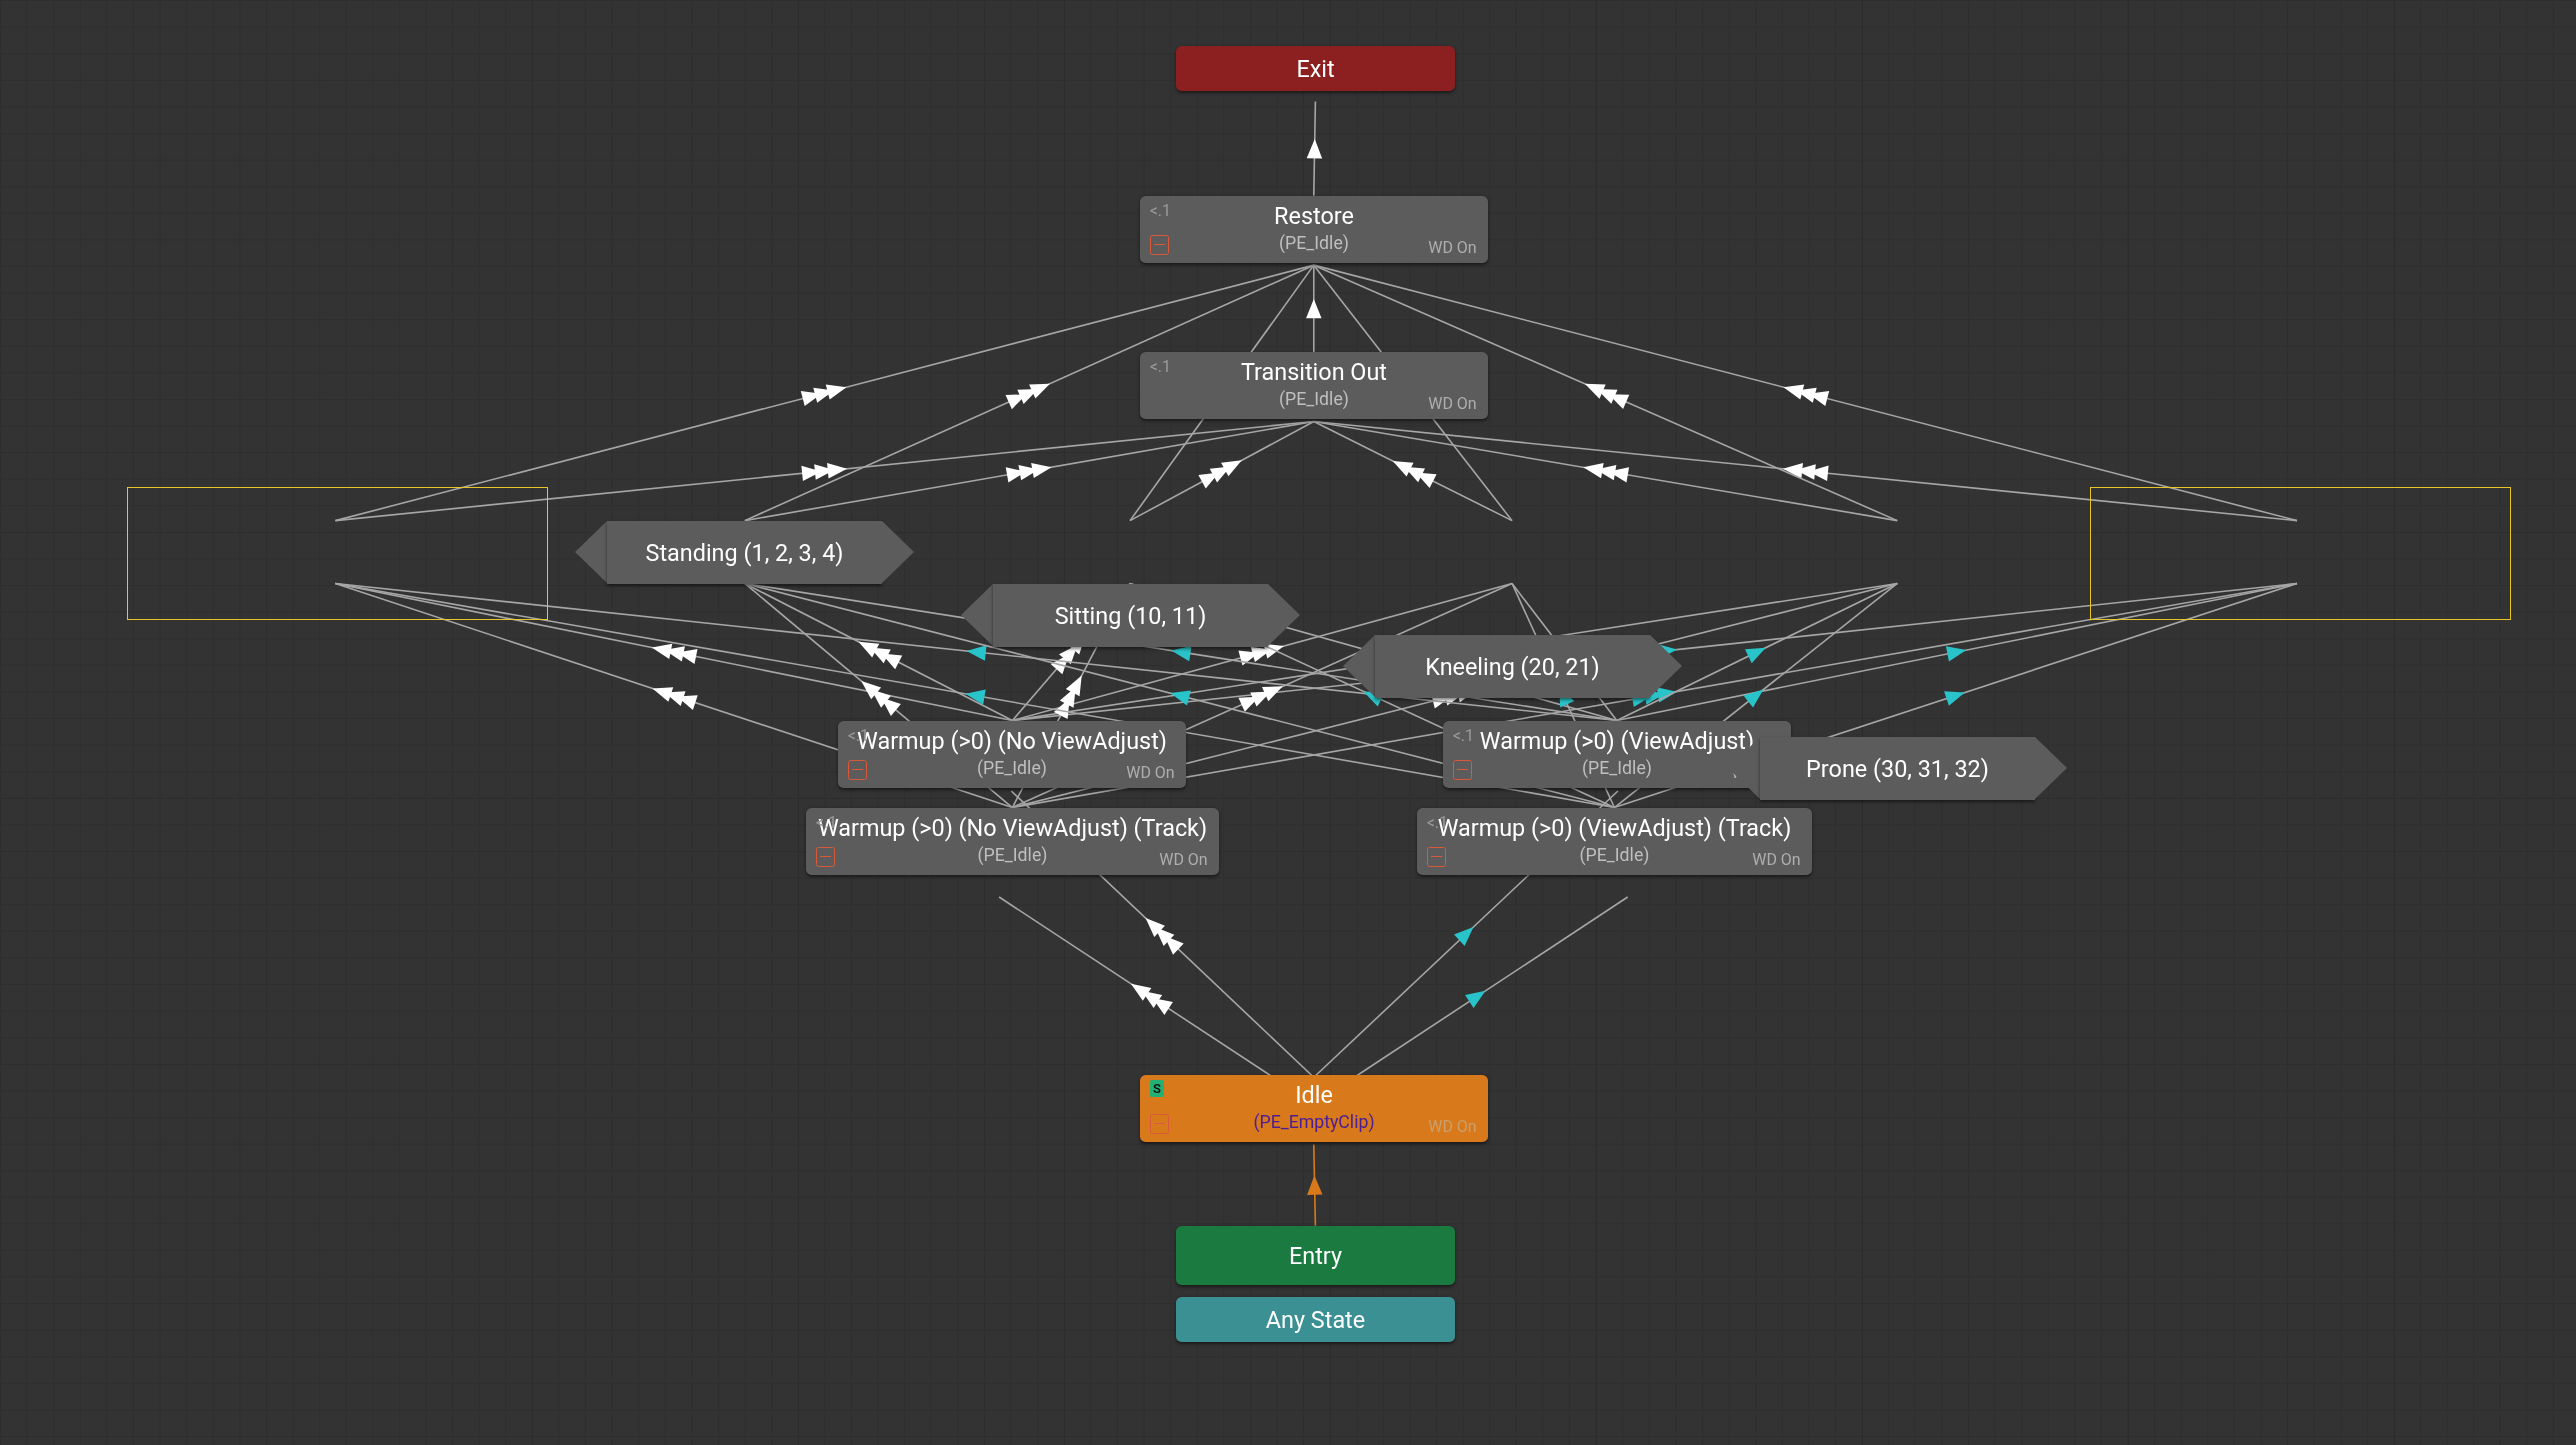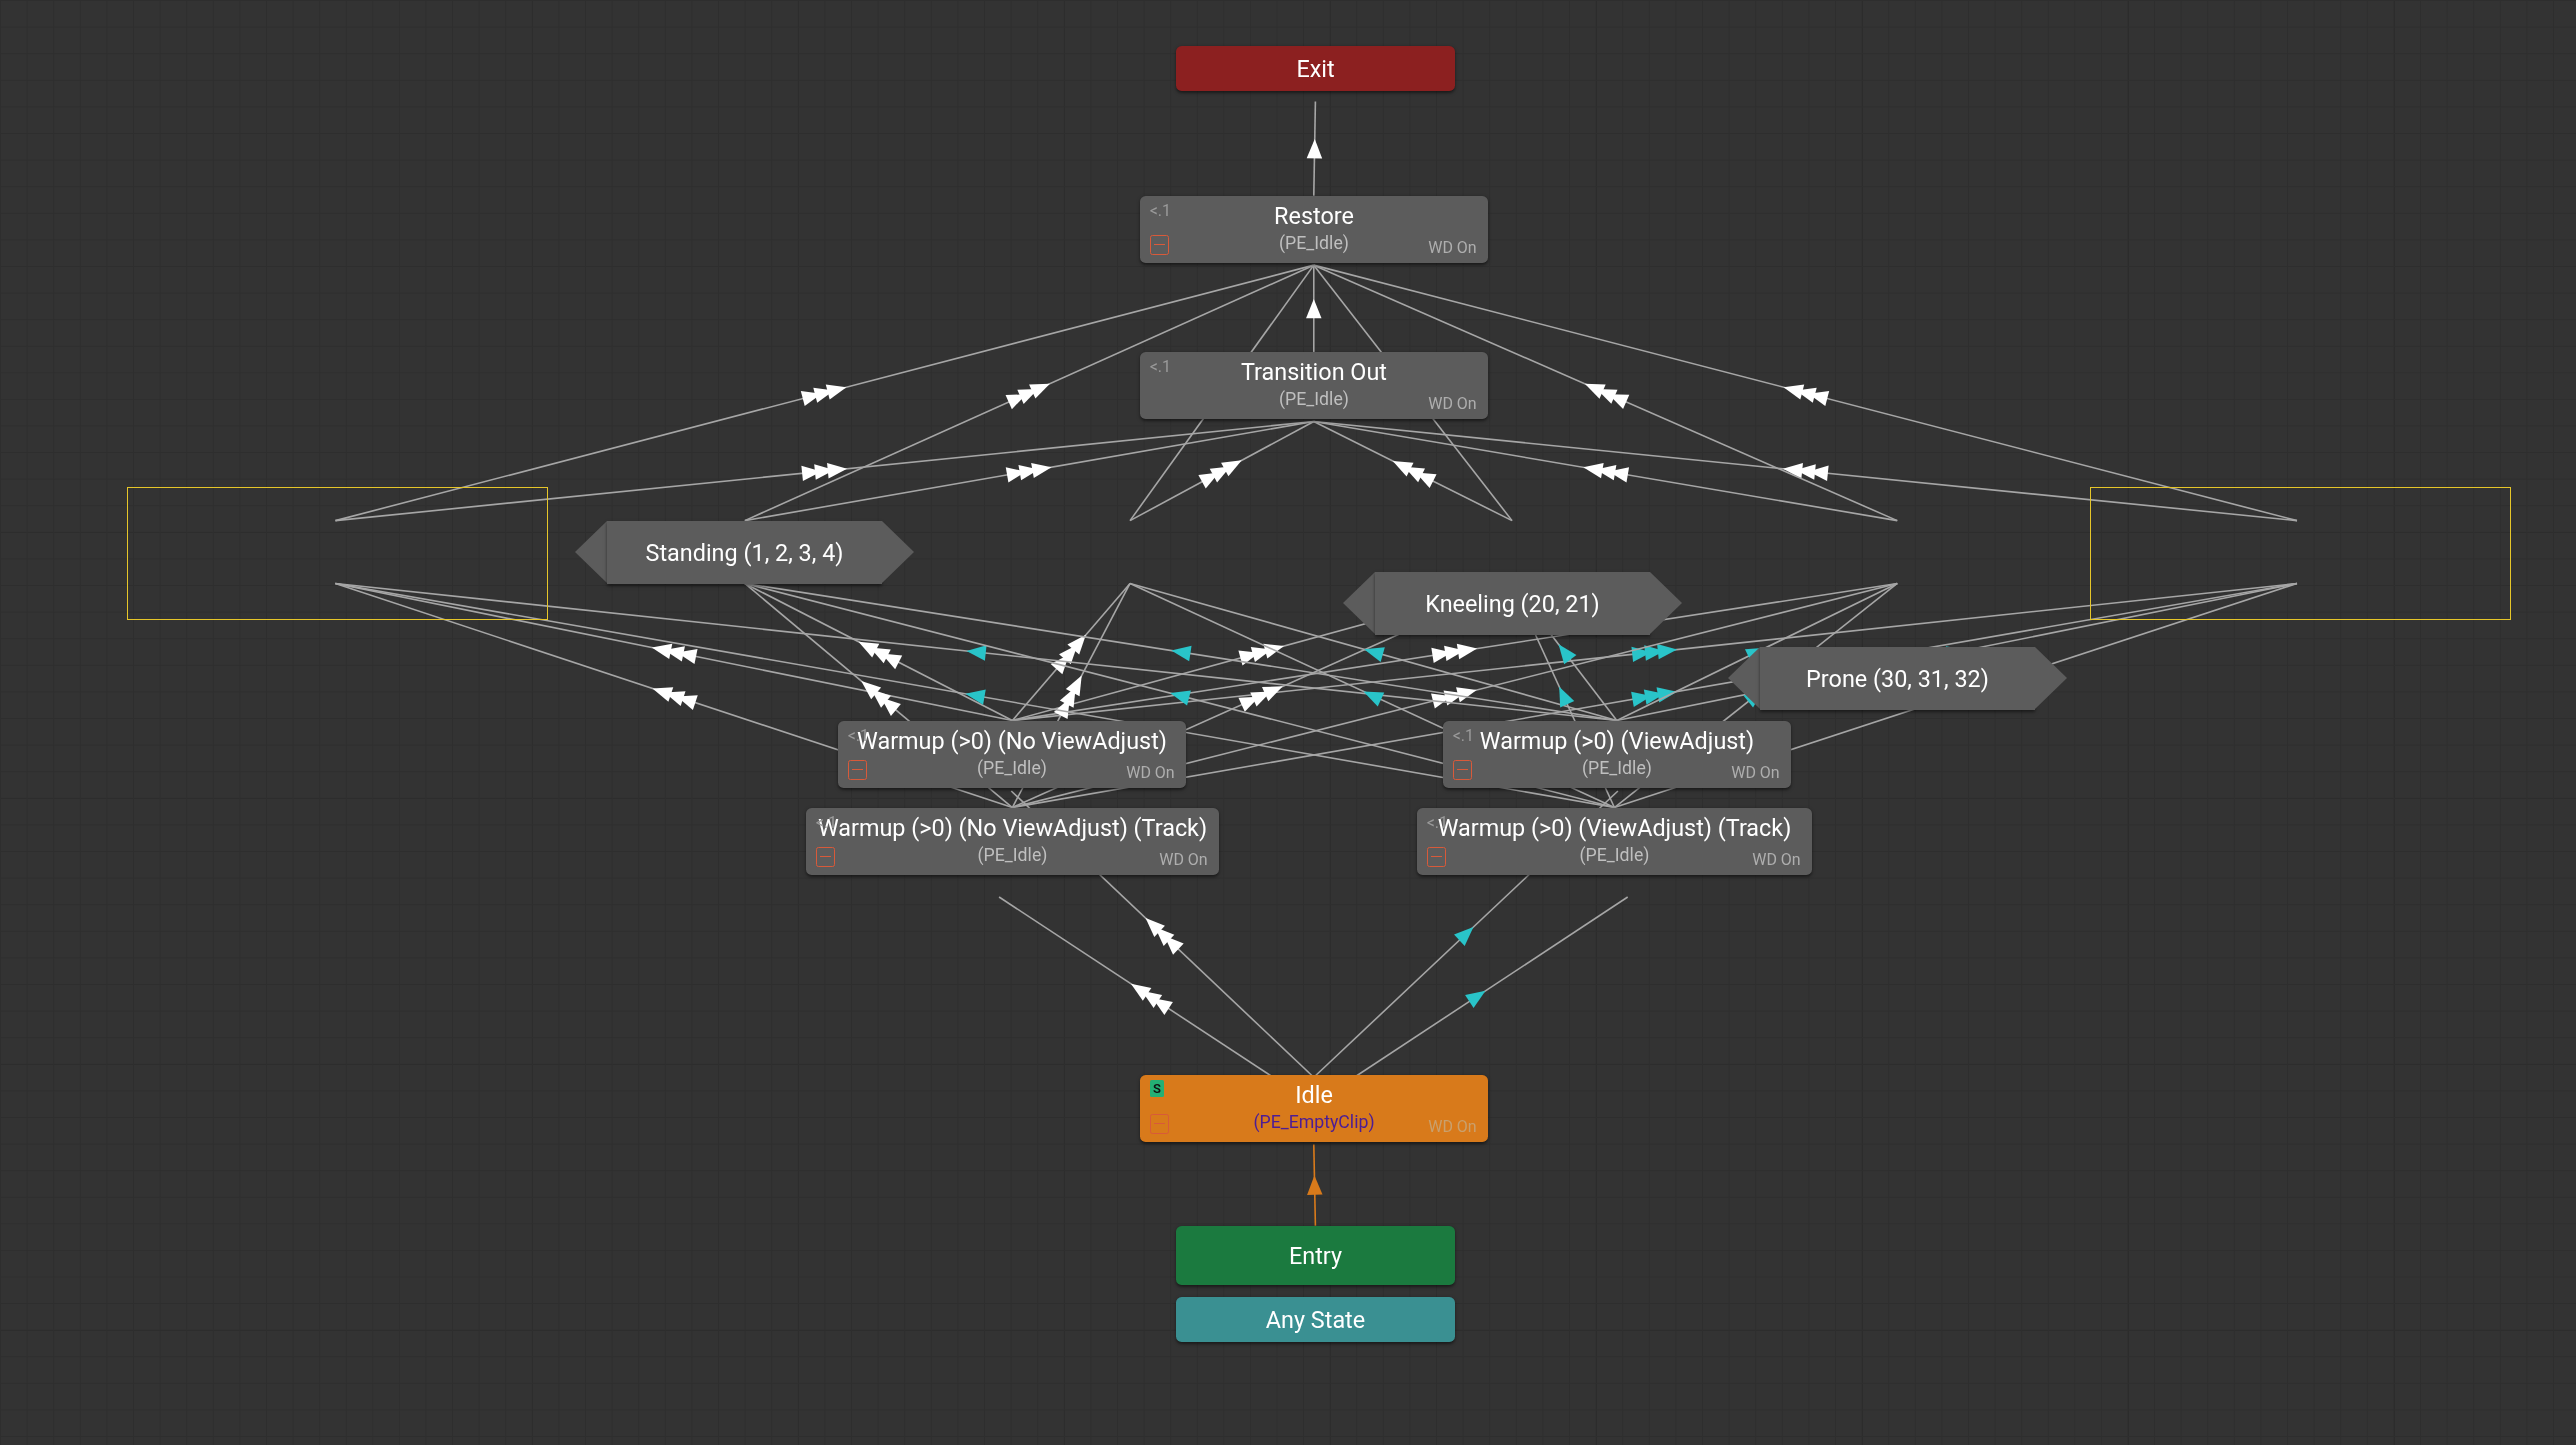--- a/index.html
+++ b/index.html
@@ -229,23 +229,26 @@
       <div class="node state" style="left: 1417px; top: 808px; width: 395px;">
         <div class="ttl">Warmup (&gt;0) (ViewAdjust) (Track)</div>
         <div class="sub">(PE_Idle)</div>
         <div class="wd">WD On</div>
         <div class="tc">&lt;.1</div>
         <div class="ico"></div>
       </div>
       <div class="node hex" style="left: 575px; top: 521px; width: 339px; height: 63px;">
         <div class="body">Standing (1, 2, 3, 4)</div>
       </div>
+      <div class="node hex" style="left: 961px; top: 521px; width: 339px; height: 63px;">
+        <div class="body">Sitting (10, 11)</div>
+      </div>
       <div class="node hex" style="left: 1343px; top: 509px; width: 339px; height: 63px;">
         <div class="body">Kneeling (20, 21)</div>
       </div>
-      <div class="node hex" style="left: 1728px; top: 521px; width: 339px; height: 63px;">
+      <div class="node hex" style="left: 1728px; top: 548px; width: 339px; height: 63px;">
         <div class="body">Prone (30, 31, 32)</div>
       </div>
       <div class="selbox" style="left: 127px; top: 487px; width: 419px; height: 131px;"></div>
       <div class="selbox" style="left: 2090px; top: 487px; width: 419px; height: 131px;"></div>
     </div>
 </div>
 
 
 </body></html>

